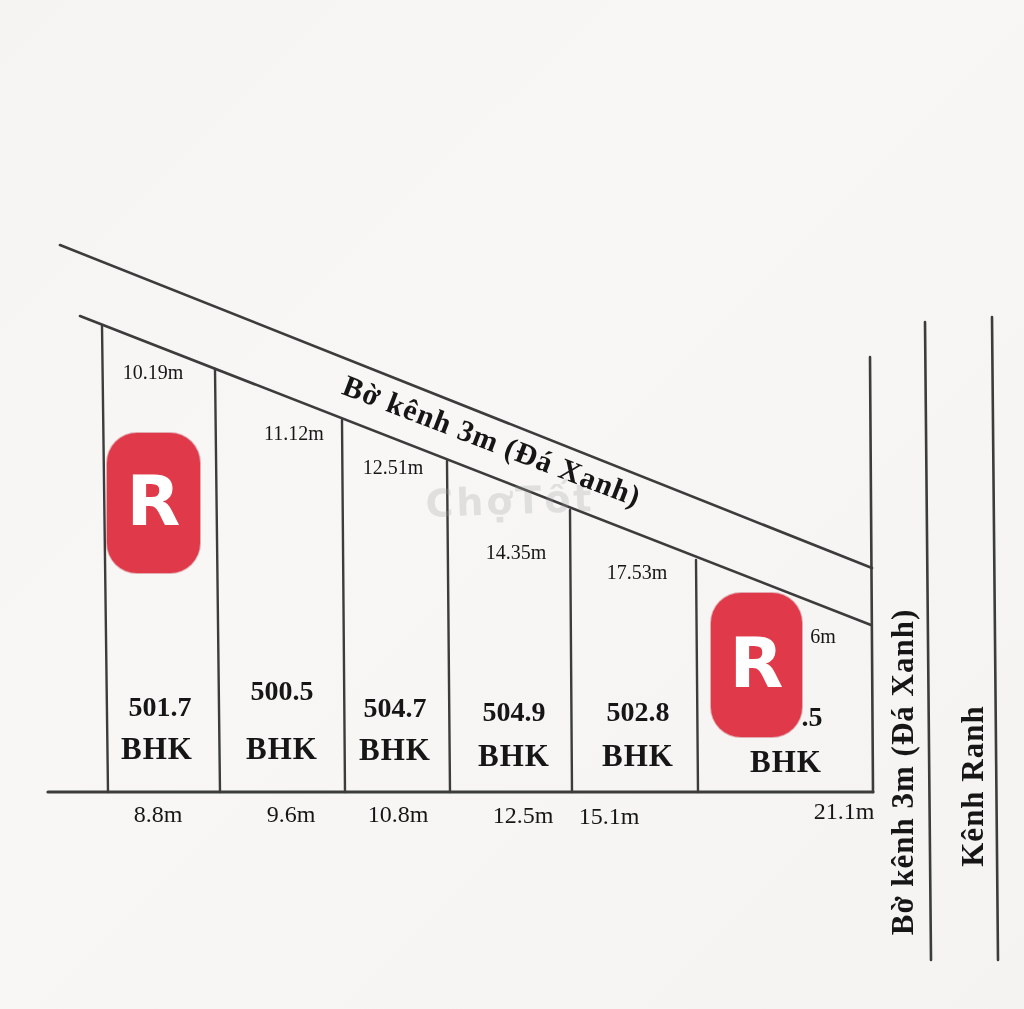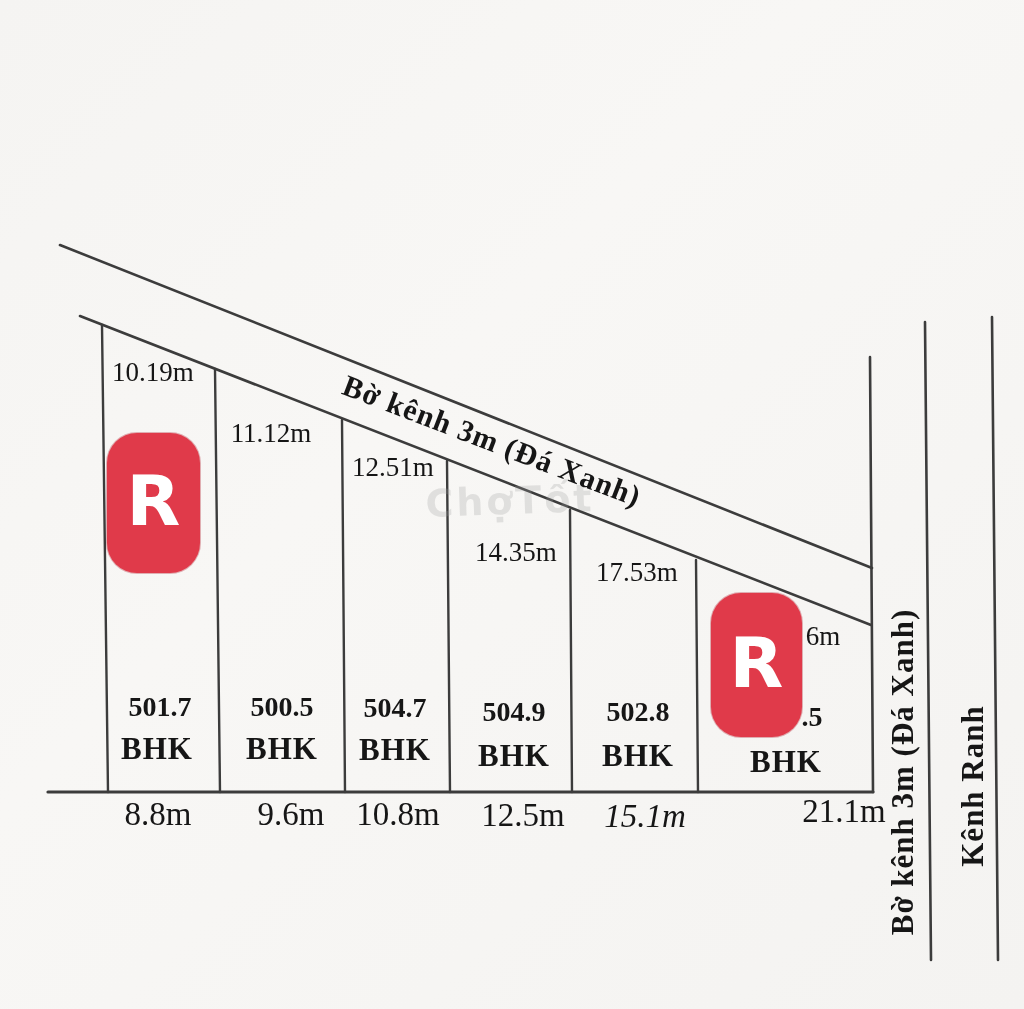--- a/index.html
+++ b/index.html
@@ -11,22 +11,22 @@
     font-family:"Liberation Serif", serif;
   }
   #lines{position:absolute;left:0;top:0;}
   .lbl{
     position:absolute;
     transform:translate(-50%,-50%);
     white-space:nowrap;
     color:#161616;
     font-family:"Liberation Serif", serif;
   }
-  .dim{font-size:27px;}
-  .wlbl{font-size:33px;}
+  .dim{font-size:20px;}
+  .wlbl{font-size:24px;}
   .area{font-size:28px;font-weight:700;}
   .code{font-size:31px;font-weight:700;letter-spacing:1px;}
   .canal-top{
     font-size:30px;font-weight:700;letter-spacing:1px;
     transform:translate(-50%,-50%) rotate(21deg);
   }
   .canal-right, .kenh-ranh{
     font-size:31px;font-weight:700;letter-spacing:1px;
     transform:translate(-50%,-50%) rotate(-90deg);
   }
@@ -73,45 +73,45 @@
       <line x1="925" y1="322" x2="931" y2="960" stroke-width="2.6"></line>
       <line x1="992" y1="317" x2="998" y2="960" stroke-width="2.6"></line>
     </g>
   </svg>
 
   <div class="wm" style="left:510px;top:501px;">ChợTốt</div>
 
   <div class="lbl canal-top" style="left:492px;top:441px;">Bờ kênh 3m (Đá Xanh)</div>
 
   <div class="lbl dim" style="left:153px;top:372px;">10.19m</div>
-  <div class="lbl dim" style="left:271px;top:433px;">11.12m</div>
+  <div class="lbl dim" style="left:294px;top:433px;">11.12m</div>
   <div class="lbl dim" style="left:393px;top:467px;">12.51m</div>
   <div class="lbl dim" style="left:516px;top:552px;">14.35m</div>
   <div class="lbl dim" style="left:637px;top:572px;">17.53m</div>
   <div class="lbl dim" style="left:823px;top:636px;">6m</div>
 
   <div class="lbl area" style="left:160px;top:707px;">501.7</div>
-  <div class="lbl area" style="left:282px;top:707px;font-family:Liberation Serif, serif;">500.5</div>
+  <div class="lbl area" style="left:282px;top:691px;font-family:Liberation Serif, serif;">500.5</div>
   <div class="lbl area" style="left:395px;top:708px;text-align:center;">504.7</div>
   <div class="lbl area" style="left:514px;top:712px;">504.9</div>
   <div class="lbl area" style="left:638px;top:712px;">502.8</div>
   <div class="lbl area" style="left:812px;top:717px;">.5</div>
 
   <div class="lbl code" style="left:157px;top:749px;">BHK</div>
   <div class="lbl code" style="left:282px;top:749px;">BHK</div>
   <div class="lbl code" style="left:395px;top:750px;">BHK</div>
   <div class="lbl code" style="left:514px;top:756px;">BHK</div>
   <div class="lbl code" style="left:638px;top:756px;">BHK</div>
   <div class="lbl code" style="left:786px;top:762px;">BHK</div>
 
   <div class="lbl wlbl" style="left:158px;top:814px;">8.8m</div>
   <div class="lbl wlbl" style="left:291px;top:814px;">9.6m</div>
   <div class="lbl wlbl" style="left:398px;top:814px;font-family:Liberation Serif, serif;">10.8m</div>
   <div class="lbl wlbl" style="left:523px;top:815px;">12.5m</div>
-  <div class="lbl wlbl" style="left:645px;top:816px;font-style:italic;">15.1m</div>
+  <div class="lbl wlbl" style="left:609px;top:816px;">15.1m</div>
   <div class="lbl wlbl" style="left:820px;top:811px;margin-left:24px;">21.1m</div>
 
   <div class="lbl canal-right" style="left:903px;top:772px;">Bờ kênh 3m (Đá Xanh)</div>
   <div class="lbl kenh-ranh" style="left:973px;top:786px;">Kênh Ranh</div>
 
   <div class="badge" style="left:107px;top:433px;width:93px;height:140px;">
     <span class="r">R</span>
   </div>
   <div class="badge" style="left:711px;top:593px;width:91px;height:144px;">
     <span class="r">R</span>

